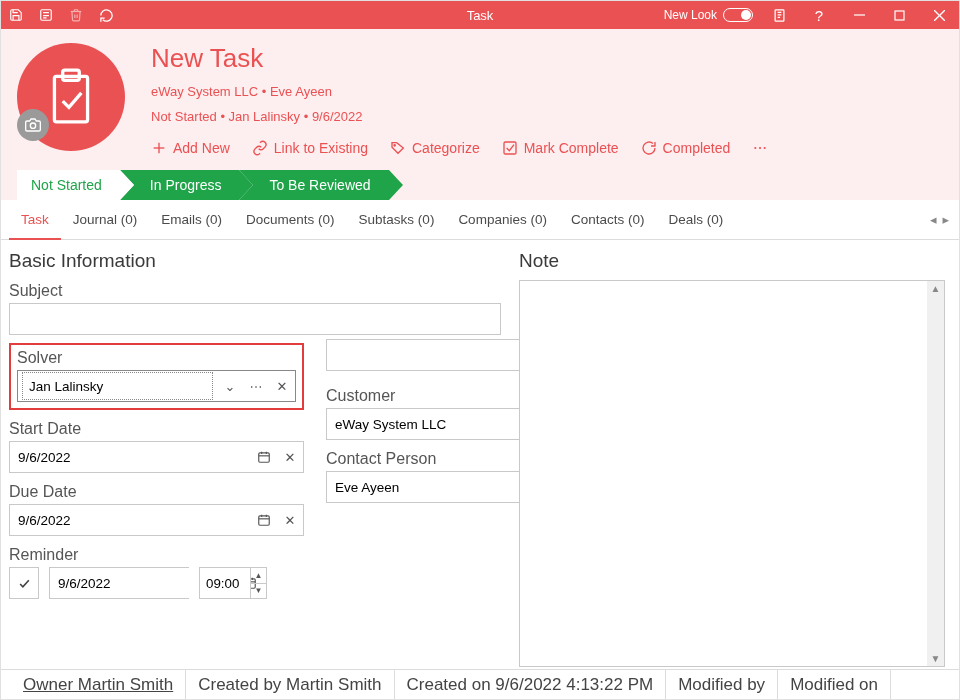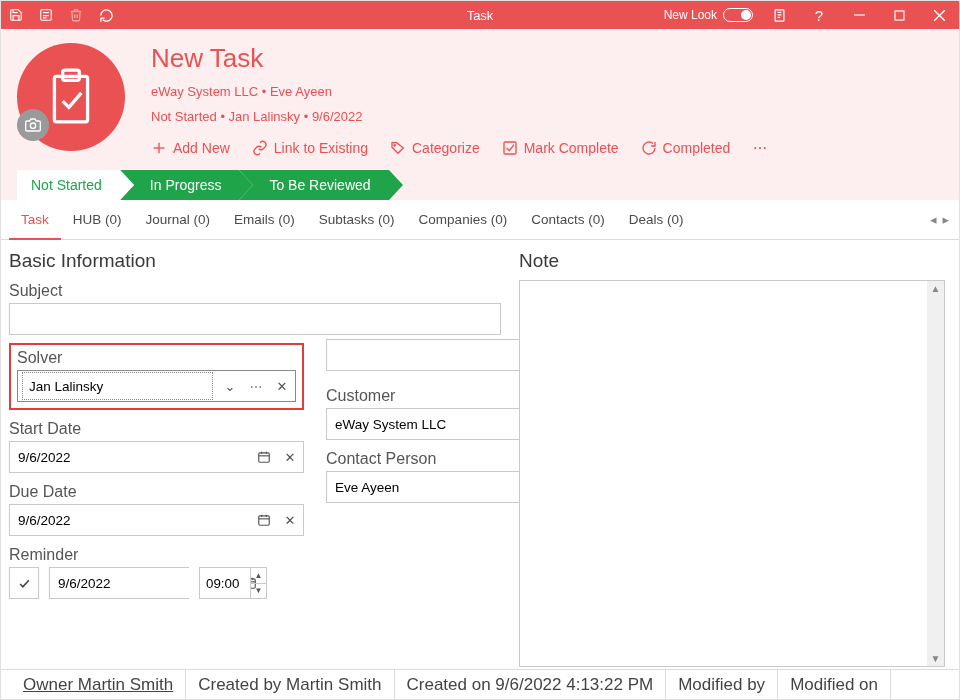--- a/index.html
+++ b/index.html
@@ -442,23 +442,23 @@
   <div class="stages">
     <div class="stage active">Not Started</div>
     <div class="stage">In Progress</div>
     <div class="stage">To Be Reviewed</div>
   </div>
 </div>
 
 <div class="tabs-wrap">
   <div class="tabs">
     <div class="tab active">Task</div>
-    <div class="tab">HUB (0)</div>
     <div class="tab">Journal (0)</div>
     <div class="tab">Emails (0)</div>
+    <div class="tab">Documents (0)</div>
     <div class="tab">Subtasks (0)</div>
     <div class="tab">Companies (0)</div>
     <div class="tab">Contacts (0)</div>
     <div class="tab">Deals (0)</div>
   </div>
   <div class="tabs-nav">
     <span>◂</span>
     <span>▸</span>
   </div>
 </div>

